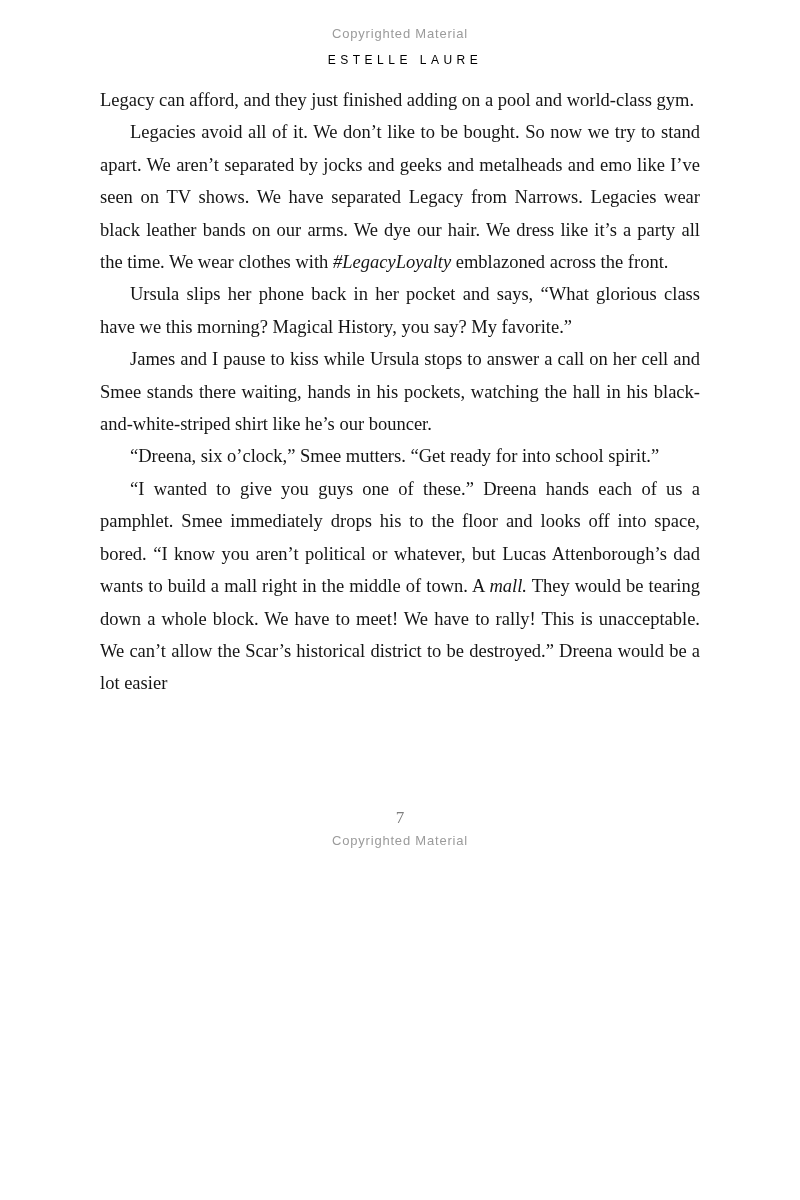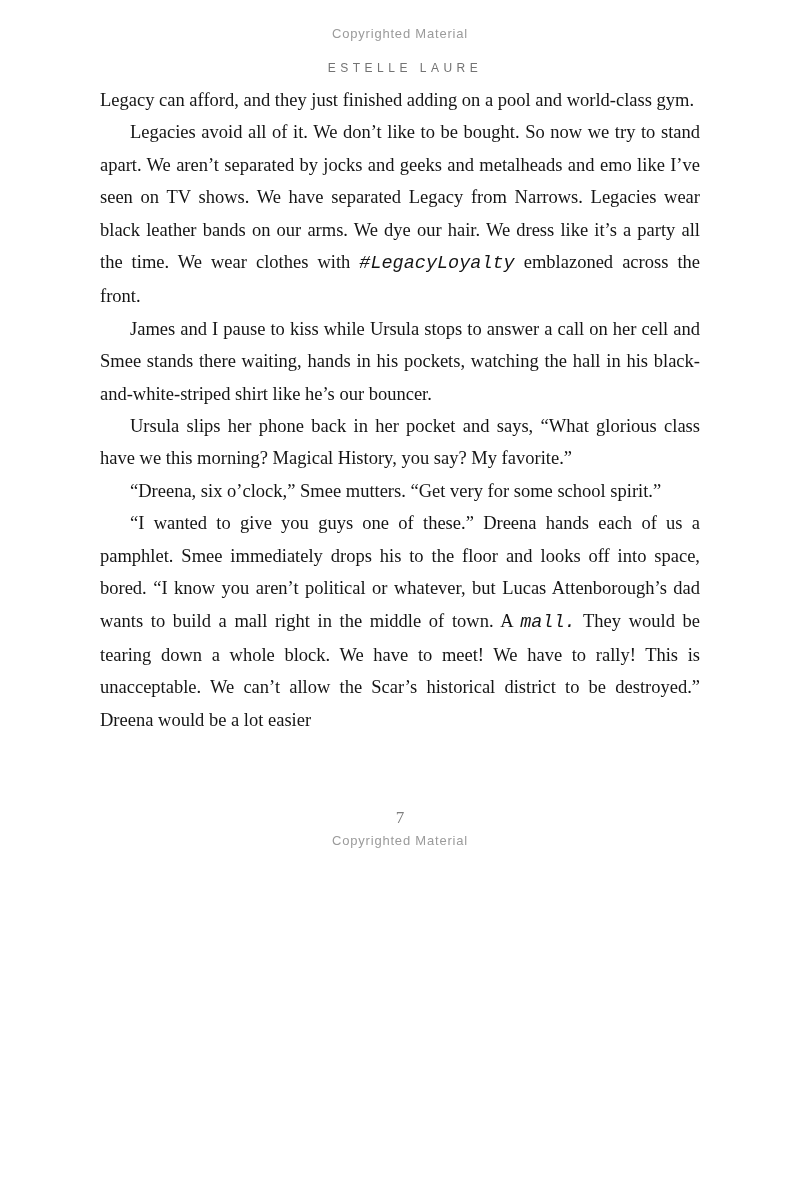--- a/index.html
+++ b/index.html
@@ -26,22 +26,22 @@
   .copyright-line {
     font-family: "Liberation Sans", sans-serif;
     font-size: 13px;
     letter-spacing: 0.8px;
     color: #9b9b9b;
   }
   .author-line {
     font-family: "Liberation Sans", sans-serif;
     font-size: 12px;
     letter-spacing: 4.5px;
-    color: #737373;
-    margin-top: 20px;
+    color: #000000;
+    margin-top: 12px;
     padding-left: 10px;
   }
   .body-text {
     position: absolute;
     top: 84px;
     left: 100px;
     width: 600px;
     font-size: 18.5px;
     line-height: 32.4px;
     text-align: justify;
@@ -50,21 +50,20 @@
   }
   p.para {
     margin: 0;
     padding: 0;
   }
   p.para.indent {
     text-indent: 30px;
   }
   p.para em {
     font-style: italic;
-    font-family: Liberation Mono, monospace;
   }
   .footer {
     position: absolute;
     bottom: 24px;
     left: 0;
     right: 0;
     text-align: center;
   }
   .page-number {
     font-family: "Liberation Serif", serif;
@@ -79,23 +78,23 @@
 <div class="page">
 
   <div class="header">
     <div class="copyright-line">Copyrighted Material</div>
     <div class="author-line">ESTELLE LAURE</div>
   </div>
 
   <div class="body-text">
       <p class="para"><span>Legacy can afford, and they just finished adding on a pool and world-class gym.</span></p>
       <p class="para indent"><span>Legacies avoid all of it. We don’t like to be bought. So now we try to stand apart. We aren’t separated by jocks and geeks and metalheads and emo like I’ve seen on TV shows. We have separated Legacy from Narrows. Legacies wear black leather bands on our arms. We dye our hair. We dress like it’s a party all the time. We wear clothes with </span><em>#LegacyLoyalty</em><span> emblazoned across the front.</span></p>
+      <p class="para indent"><span>Ursula slips her phone back in her pocket and says, “What glorious class have we this morning? Magical History, you say? My favorite.”</span></p>
       <p class="para indent"><span>James and I pause to kiss while Ursula stops to answer a call on her cell and Smee stands there waiting, hands in his pockets, watching the hall in his black-and-white-striped shirt like he’s our bouncer.</span></p>
-      <p class="para indent"><span>Ursula slips her phone back in her pocket and says, “What glorious class have we this morning? Magical History, you say? My favorite.”</span></p>
-      <p class="para indent"><span>“Dreena, six o’clock,” Smee mutters. “Get very for some school spirit.”</span></p>
+      <p class="para indent"><span>“Dreena, six o’clock,” Smee mutters. “Get ready for into school spirit.”</span></p>
       <p class="para indent"><span>“I wanted to give you guys one of these.” Dreena hands each of us a pamphlet. Smee immediately drops his to the floor and looks off into space, bored. “I know you aren’t political or whatever, but Lucas Attenborough’s dad wants to build a mall right in the middle of town. A </span><em>mall.</em><span> They would be tearing down a whole block. We have to meet! We have to rally! This is unacceptable. We can’t allow the Scar’s historical district to be destroyed.” Dreena would be a lot easier</span></p>
     </div>
 
   <div class="footer">
     <div class="page-number">7</div>
     <div class="copyright-line">Copyrighted Material</div>
   </div>
 
 </div>
 

